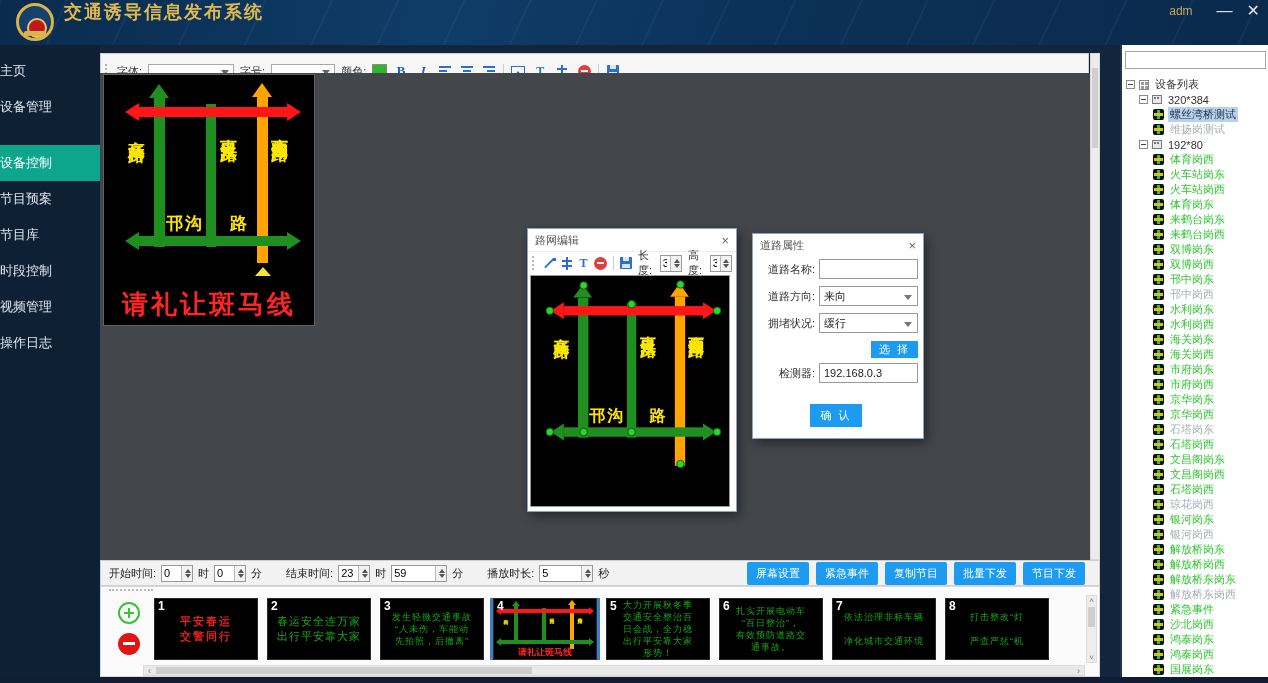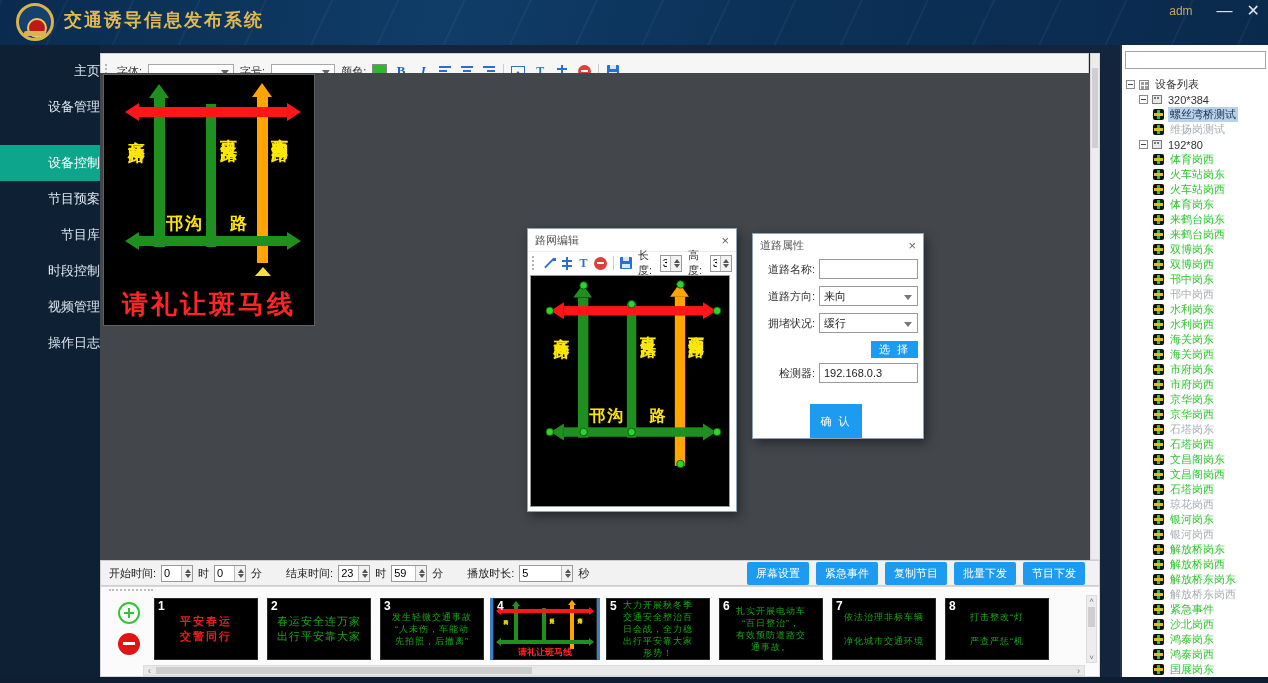--- a/index.html
+++ b/index.html
@@ -11,29 +11,29 @@
 .header{position:absolute;left:0;top:0;width:1268px;height:45px;
  background:linear-gradient(100deg,#0a2b4e 0%,#0f3d68 35%,#0c3158 60%,#0a2a4c 100%);}
 .header::after{content:"";position:absolute;inset:0;
  background:repeating-linear-gradient(115deg,rgba(120,170,220,.07) 0 2px,transparent 2px 60px);}
 .badge{position:absolute;left:16px;top:3px;width:38px;height:38px;border-radius:50%;
  background:radial-gradient(circle at 50% 42%,#16406e 0 55%,#0d2c4f 100%);border:3px solid #d9b44a;z-index:2;}
 .badge::before{content:"";position:absolute;left:50%;top:38%;width:16px;height:16px;margin-left:-8px;
  border-radius:50%;background:#c01818;border:2px solid #e8c866;}
 .badge::after{content:"";position:absolute;left:50%;bottom:2px;width:22px;height:5px;margin-left:-11px;
  background:#d9b44a;border-radius:2px;}
-.app-title{position:absolute;left:64px;top:8px;font-size:18px;font-weight:bold;color:#e0b94f;
+.app-title{position:absolute;left:64px;top:0;font-size:18px;font-weight:bold;color:#e0b94f;
  letter-spacing:2px;z-index:2;}
 .win{position:absolute;right:8px;top:3px;display:flex;align-items:center;gap:14px;z-index:2;}
 .win .user{color:#c9a45a;font-size:12px;margin-right:10px;}
 .win .wbtn{color:#dfe6ee;font-size:16px;line-height:16px;cursor:default;}
 
 
 .sidebar{position:absolute;left:0;top:45px;width:100px;height:638px;background:#0d2034;}
-.side-item{height:36px;line-height:36px;text-align:right;color:#dfe7ef;font-size:13px;margin-top:0;}
+.side-item{height:36px;line-height:36px;text-align:left;color:#dfe7ef;font-size:13px;margin-top:0;}
 .side-item:first-child{margin-top:8px;}
 .side-item.active{background:#0da58c;color:#fff;margin-top:20px;}
 
 
 .main{position:absolute;left:100px;top:45px;width:1000px;height:632px;}
 
 
 .toolbar{position:absolute;left:0;top:8px;width:989px;height:36px;background:#f6f6f6;
  border:1px solid #cfcfcf;display:flex;align-items:center;gap:6px;padding:0 4px;font-size:11px;color:#333;}
 .grip{width:4px;height:14px;border-left:2px dotted #b5b5b5;margin-right:2px;}
@@ -378,39 +378,39 @@
             <span class="rp-label">拥堵状况:</span>
           </div>
         <div class="rp-ctl select" style="top:79px;">
             <span>缓行</span>
           </div>
         <button class="blue-btn" style="position:absolute;left:118px;top:107px;width:47px;height:17px;">选 择</button>
         <div class="rp-row" style="top:129px;">
             <span class="rp-label">检测器:</span>
           </div>
         <input class="rp-ctl" style="top: 129px;" value="192.168.0.3">
-        <button class="blue-btn" style="position:absolute;left:57px;top:170px;width:52px;height:34px;">确 认</button>
+        <button class="blue-btn" style="position:absolute;left:57px;top:170px;width:52px;height:23px;">确 认</button>
       </div>
     </div>
 
     <div class="ws-scroll">
         <i></i>
       </div>
 
     <div class="control-bar">
       <span>开始时间:</span>
       <span class="spin" style="width:32px;"><input value="0" style=""><span class="sb"></span></span>
       <span>时</span>
       <span class="spin" style="width:32px;"><input value="0" style=""><span class="sb"></span></span>
       <span>分</span>
       <span class="gap"></span>
       <span>结束时间:</span>
       <span class="spin" style="width:32px;"><input value="23" style=""><span class="sb"></span></span>
       <span>时</span>
-      <span class="spin" style="width:36px;"><input value="59" style=""><span class="sb"></span></span>
+      <span class="spin" style="width:56px;"><input value="59" style=""><span class="sb"></span></span>
       <span>分</span>
       <span class="gap"></span>
       <span>播放时长:</span>
       <span class="spin" style="width:54px;"><input value="5" style=""><span class="sb"></span></span>
       <span>秒</span>
       <span class="actions">
           <button class="act-btn">屏幕设置</button>
           <button class="act-btn">紧急事件</button>
           <button class="act-btn">复制节目</button>
           <button class="act-btn">批量下发</button>

